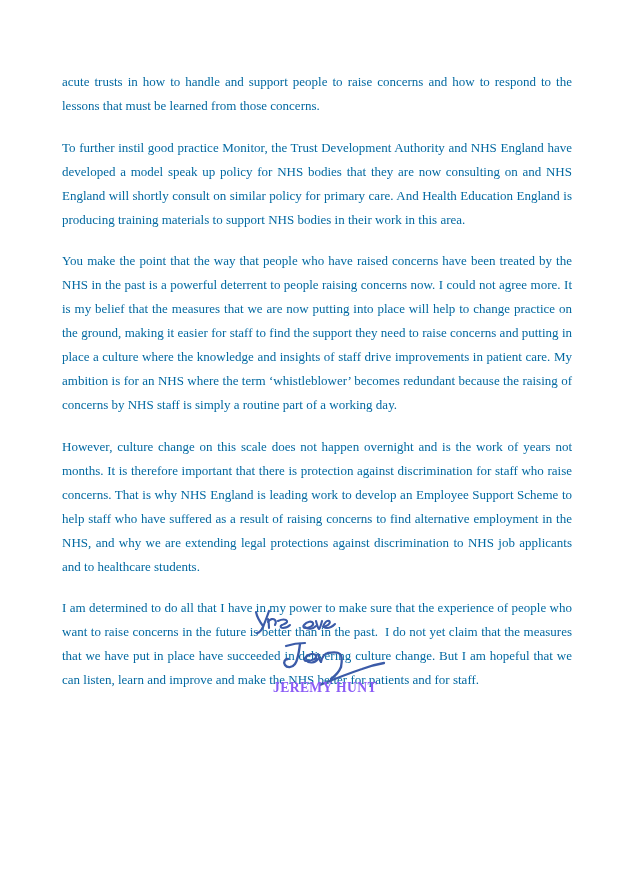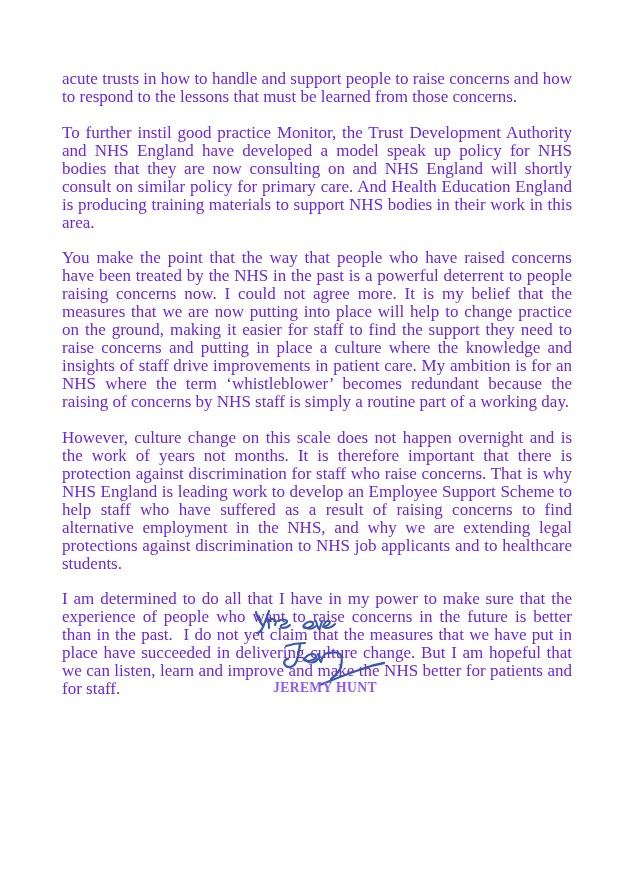--- a/index.html
+++ b/index.html
@@ -15,23 +15,23 @@
     overflow: hidden;
     font-family: "Liberation Serif", "DejaVu Serif", serif;
   }
   .letter-body {
     position: absolute;
     left: 62px;
     top: 70px;
     width: 510px;
   }
   .para {
-    font-size: 17px;
-    line-height: 18px;
-    color: #6d28d9;
+    font-size: 13px;
+    line-height: 24px;
+    color: #0369a1;
     text-align: justify;
     margin: 0 0 17.5px 0;
     white-space: pre-wrap;
     -webkit-font-smoothing: antialiased;
   }
   .para:last-child {
     margin-bottom: 8px;
   }
   .signature-block {
     position: absolute;

